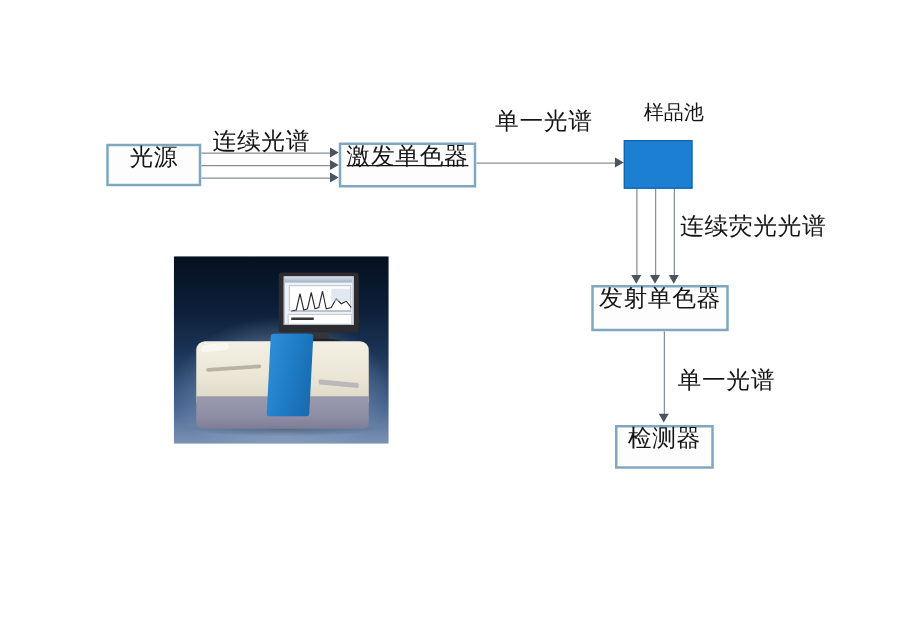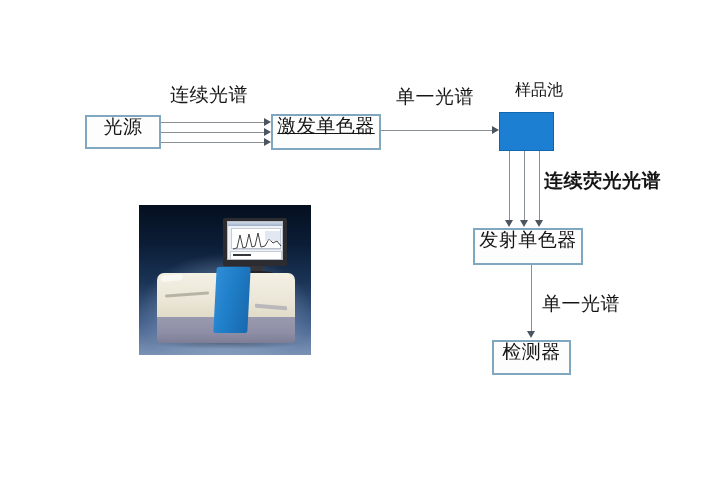--- a/index.html
+++ b/index.html
@@ -110,23 +110,23 @@
   #beam-d1-head { left: 527px; top: 331px; }
 
   
   .edge-label {
     position: absolute;
     font-size: 19px;
     color: #151515;
     white-space: nowrap;
     letter-spacing: 0.5px;
   }
-  #label-continuous-spectrum { left: 170px; top: 82px; }
+  #label-continuous-spectrum { left: 170px; top: 100px; }
   #label-single-spectrum-1   { left: 396px; top: 84px; }
-  #label-continuous-fluor    { left: 544px; top: 168px; font-weight: bold; }
+  #label-continuous-fluor    { left: 544px; top: 168px; }
   #label-single-spectrum-2   { left: 542px; top: 291px; }
 
   
   #photo {
     position: absolute;
     left: 139px; top: 205px;
     width: 172px; height: 150px;
     overflow: hidden;
   }
   .photo-bg {

